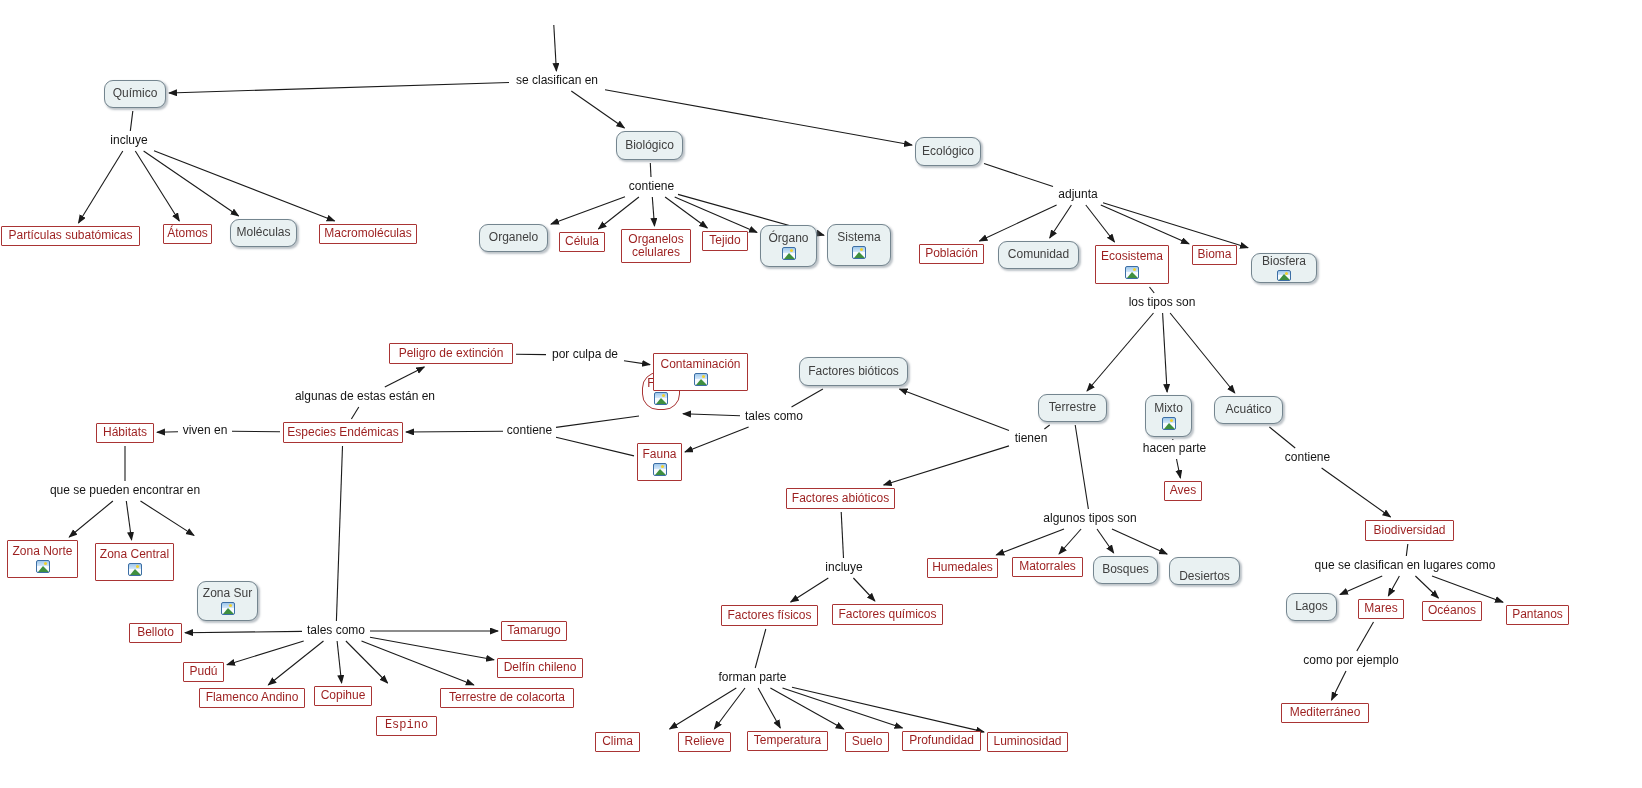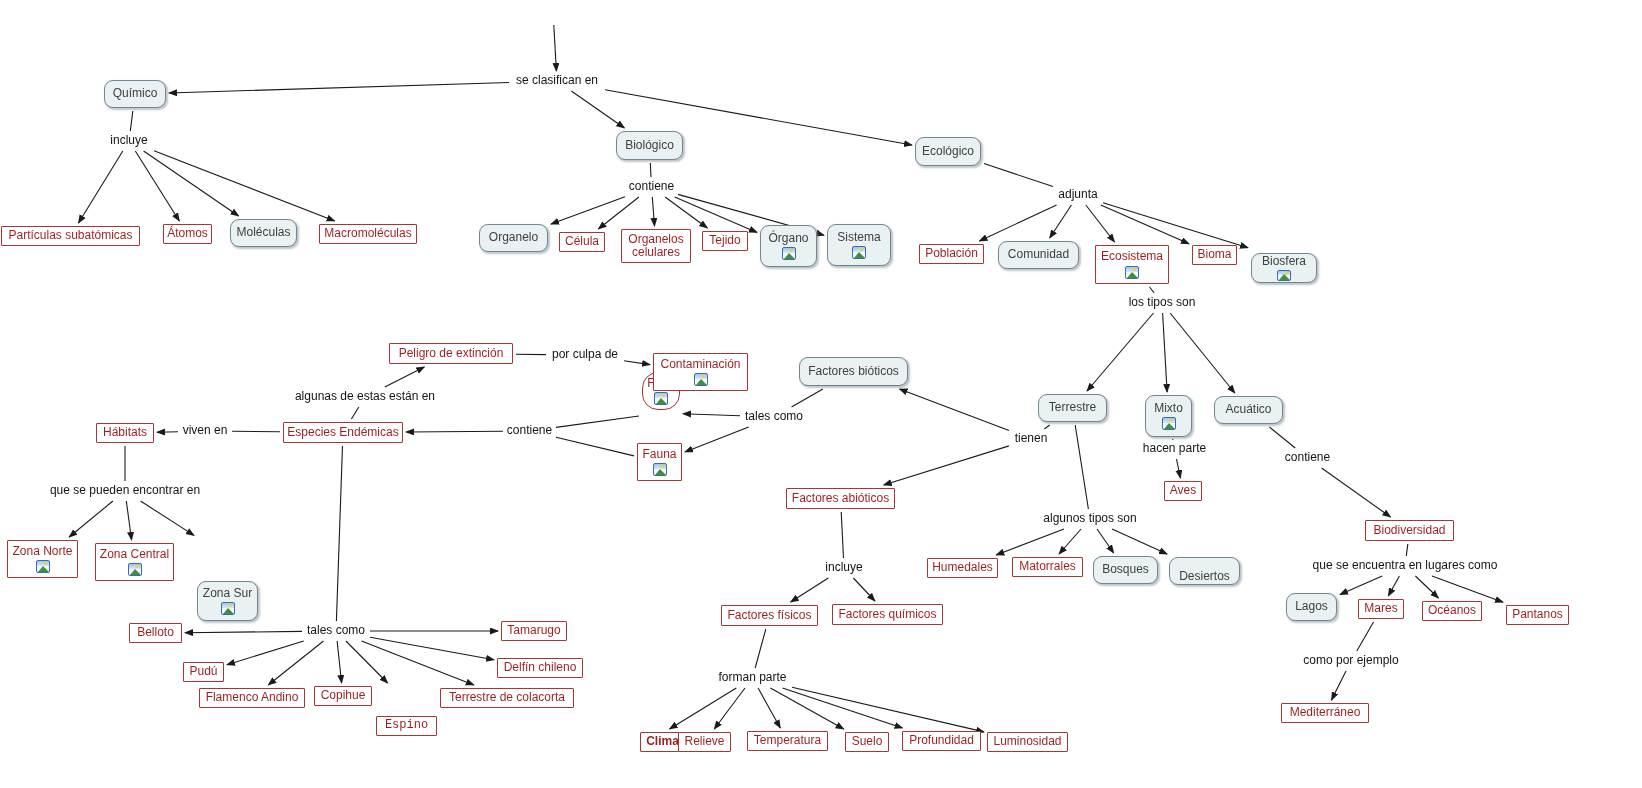--- a/index.html
+++ b/index.html
@@ -323,21 +323,21 @@
     </div>
     <div class="node red" style="left: 721px; top: 605px; width: 97px; height: 21px;">
       <span class="node-label">Factores físicos</span>
     </div>
     <div class="node red" style="left: 832px; top: 604px; width: 111px; height: 21px;">
       <span class="node-label">Factores químicos</span>
     </div>
     <div class="node label" style="left: 716px; top: 671px; width: 73px; height: 14px;">
       <span class="node-label">forman parte</span>
     </div>
-    <div class="node red" style="left: 640px; top: 732px; width: 45px; height: 20px; font-weight: bold;">
+    <div class="node red" style="left: 595px; top: 732px; width: 45px; height: 20px;">
       <span class="node-label">Clima</span>
     </div>
     <div class="node red" style="left: 678px; top: 732px; width: 53px; height: 20px;">
       <span class="node-label">Relieve</span>
     </div>
     <div class="node red" style="left: 747px; top: 731px; width: 81px; height: 20px;">
       <span class="node-label">Temperatura</span>
     </div>
     <div class="node red" style="left: 845px; top: 732px; width: 44px; height: 20px;">
       <span class="node-label">Suelo</span>
@@ -363,21 +363,21 @@
     <div class="node concept" style="left: 1169px; top: 557px; width: 71px; height: 28px; justify-content: flex-end;">
       <span class="node-label">Desiertos</span>
     </div>
     <div class="node label" style="left: 1284px; top: 451px; width: 47px; height: 14px;">
       <span class="node-label">contiene</span>
     </div>
     <div class="node red" style="left: 1365px; top: 520px; width: 89px; height: 21px;">
       <span class="node-label">Biodiversidad</span>
     </div>
     <div class="node label" style="left: 1303px; top: 559px; width: 204px; height: 14px;">
-      <span class="node-label">que se encuentra en lugares como</span>
+      <span class="node-label">que se clasifican en lugares como</span>
     </div>
     <div class="node concept" style="left: 1286px; top: 593px; width: 51px; height: 28px;">
       <span class="node-label">Lagos</span>
     </div>
     <div class="node red" style="left: 1358px; top: 599px; width: 46px; height: 20px;">
       <span class="node-label">Mares</span>
     </div>
     <div class="node red" style="left: 1422px; top: 601px; width: 60px; height: 20px;">
       <span class="node-label">Océanos</span>
     </div>

